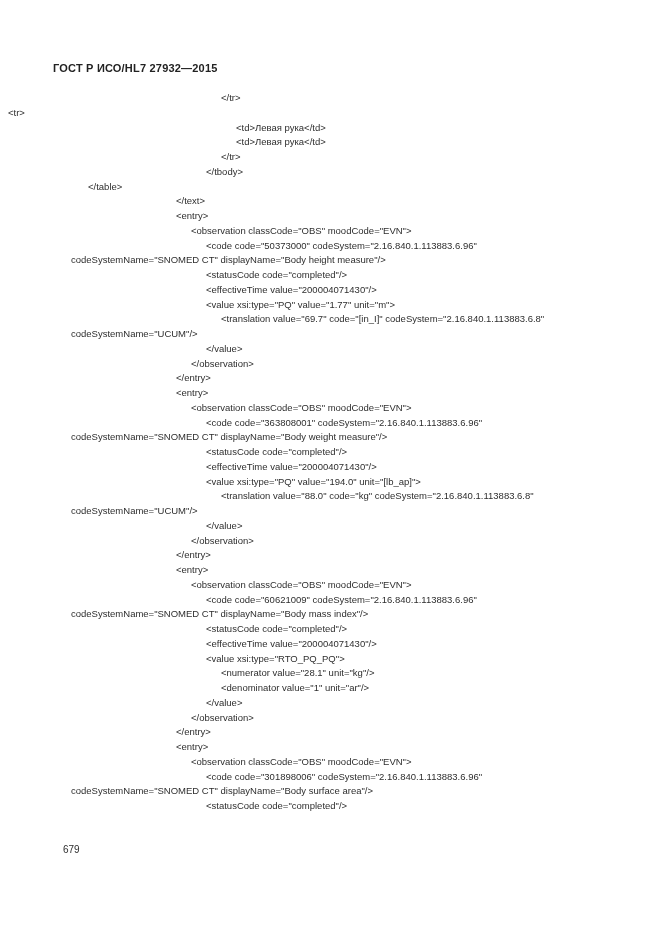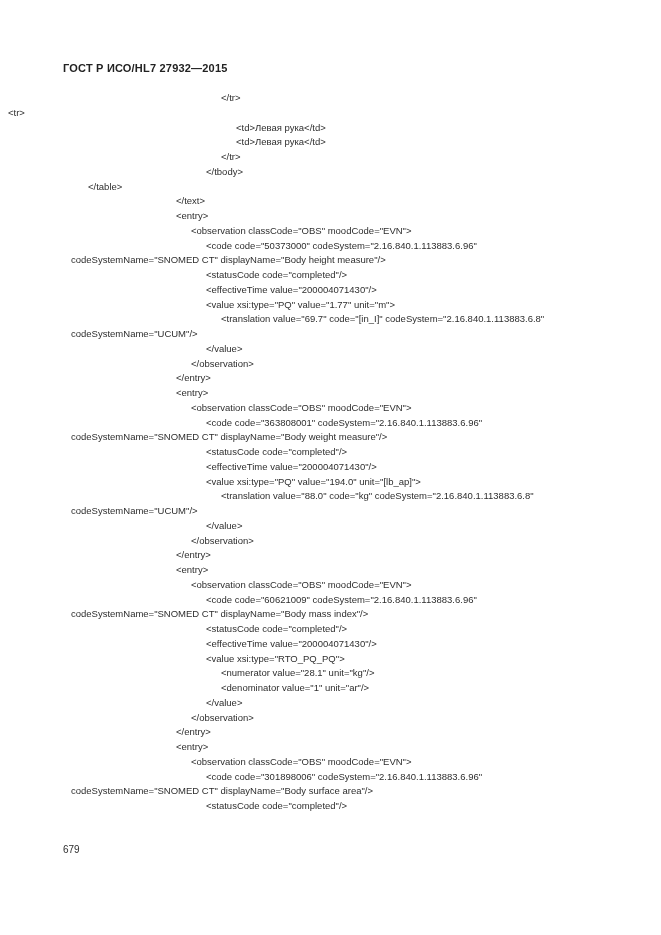--- a/index.html
+++ b/index.html
@@ -7,21 +7,21 @@
   .page {
     position: relative;
     width: 661px;
     height: 935px;
     background: #ffffff;
     overflow: hidden;
     font-family: "Liberation Sans", sans-serif;
   }
   .doc-header {
     position: absolute;
-    left: 63px;
+    left: 53px;
     top: 62px;
     font-size: 11px;
     font-weight: bold;
     color: #222222;
     letter-spacing: 0.2px;
     white-space: pre;
   }
   .code-listing {
     position: absolute;
     left: 8px;

